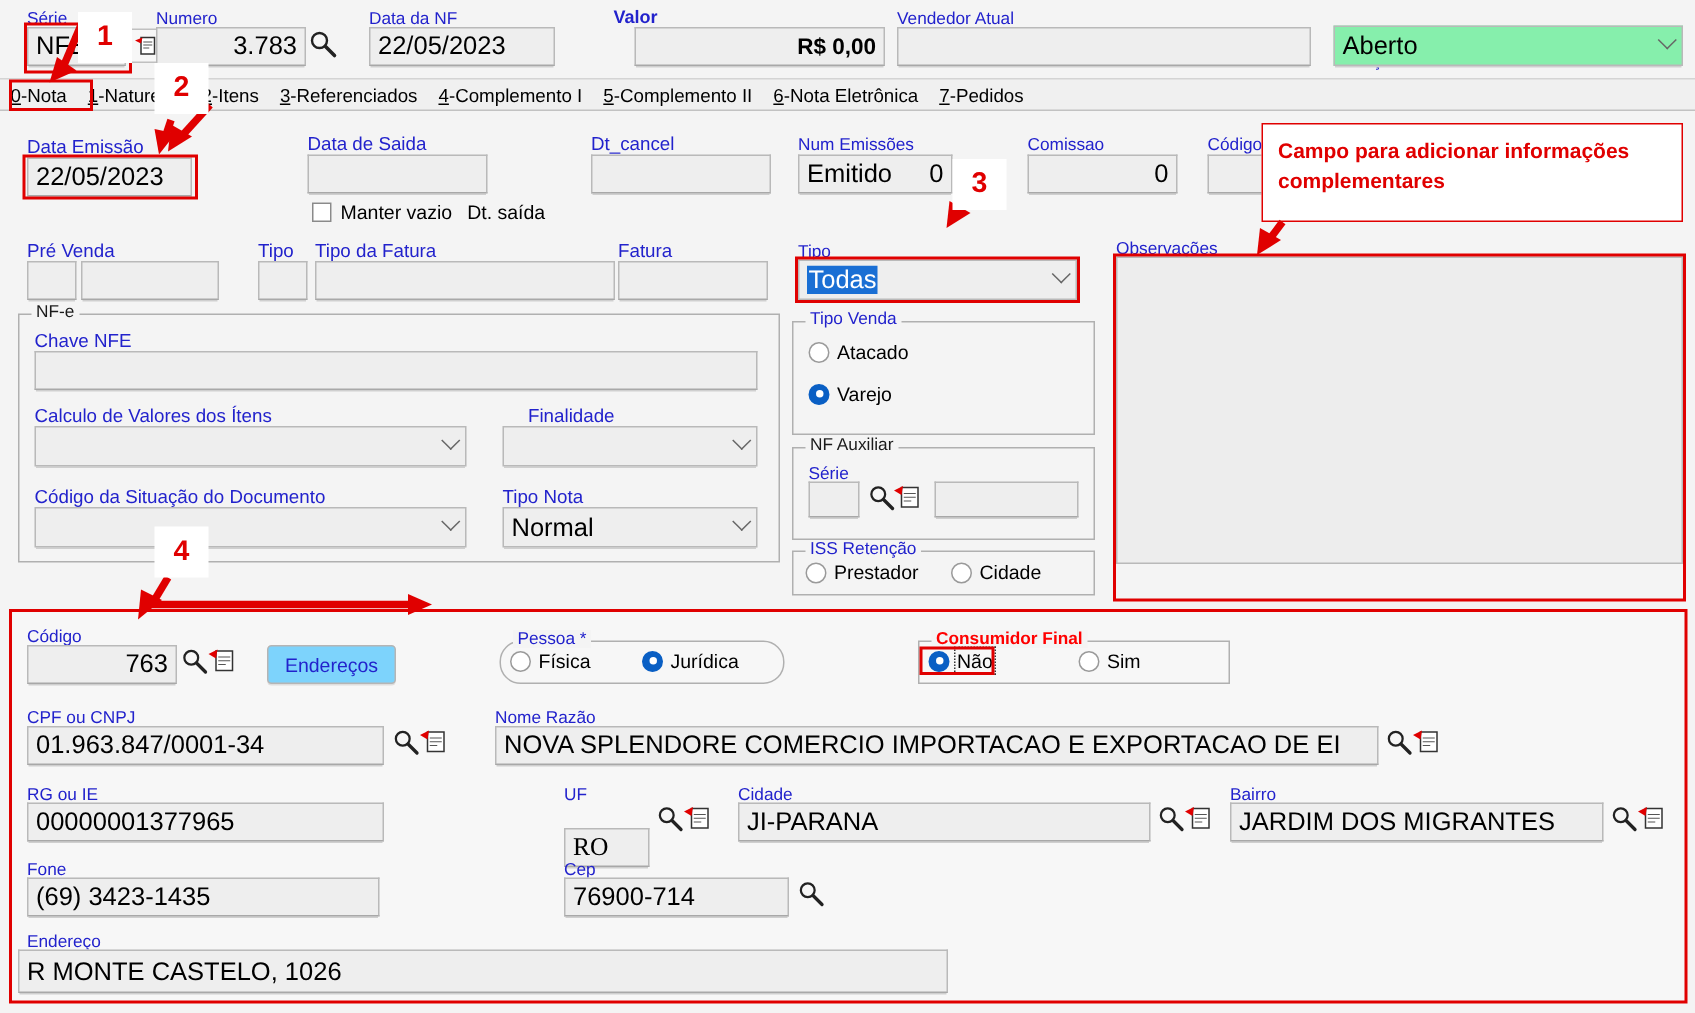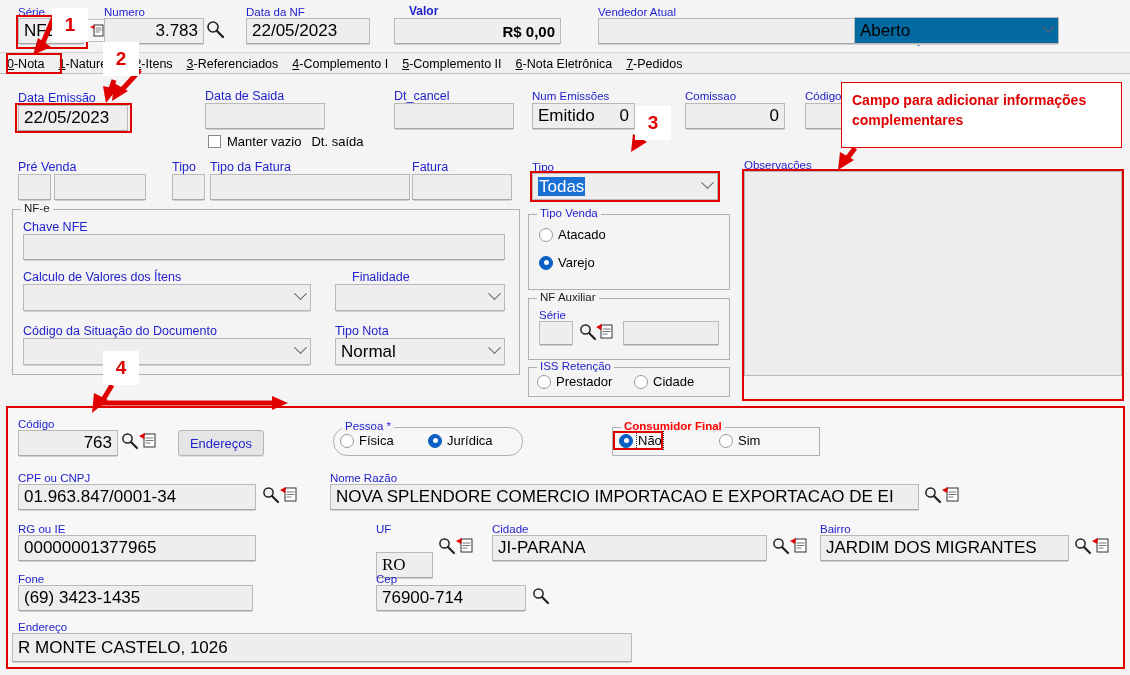--- a/index.html
+++ b/index.html
@@ -93,21 +93,21 @@
   .tab { padding:2px 7px 0 7px; display:flex; align-items:center;
          color:#000; white-space:nowrap; }
   .tab u { text-decoration:underline; }
   .btnico {
     width:23px; height:23px; border:1px solid #c0c0c0; background:#f7f7f7;
     display:inline-flex; align-items:center; justify-content:center;
     border-radius:2px;
   }
 
   .btn {
-    border:1px solid #b5b5b5; background:#e5e5e5; border-radius:3px;
+    border:1px solid #b5b5b5; background:#7dd3fc; border-radius:3px;
     color:#2222cc; font-size:13px; height:26px;
     display:inline-flex; align-items:center; justify-content:center;
     padding:0 12px; box-shadow:0 1px 0 #dedede;
   }
 
   
   .annot-box {
     position:absolute; border:1.6px solid #e00000; background:#fff;
     color:#e00000; font-weight:bold; font-size:14px; line-height:20px;
     padding:7px 10px;
@@ -164,35 +164,35 @@
     <div style="position:absolute;left:246px;top:4px;">
       <span class="lbl">Data da NF</span>
     </div>
     <div class="fld" style="position:absolute;left:246px;top:18px;width:124px;">
       <span>22/05/2023</span>
     </div>
 
     <div style="position:absolute;left:409px;top:3px;">
       <span class="lbl bold">Valor</span>
     </div>
-    <div class="fld num bold" style="position:absolute;left:394px;top:18px;width:167px;">
+    <div class="fld num bold" style="position:absolute;left:423px;top:18px;width:167px;">
       <span>R$ 0,00</span>
     </div>
 
     <div style="position:absolute;left:598px;top:4px;">
       <span class="lbl">Vendedor Atual</span>
     </div>
     <div class="fld" style="position:absolute;left:598px;top:18px;width:276px;">
       <span></span>
     </div>
 
     <div style="position:absolute;left:889px;top:4px;margin-top:28px;">
       <span class="lbl">Situação</span>
     </div>
-    <div class="combo white" style="position:absolute;left:854px;top:17px;width:205px;background:#0369a1;border:1px solid #b9b9b9;">
+    <div class="combo white" style="position:absolute;left:889px;top:17px;width:233px;background:#86efac;border:1px solid #b9b9b9;">
       <span class="cv">Aberto</span>
       <span class="arw"><i class="chev"></i></span>
     </div>
   </div>
 
   <div class="tabbar" style="top:52px;">
     <div class="tab">
         <span><u>0</u>-Nota</span>
       </div>
     <div class="tab">

